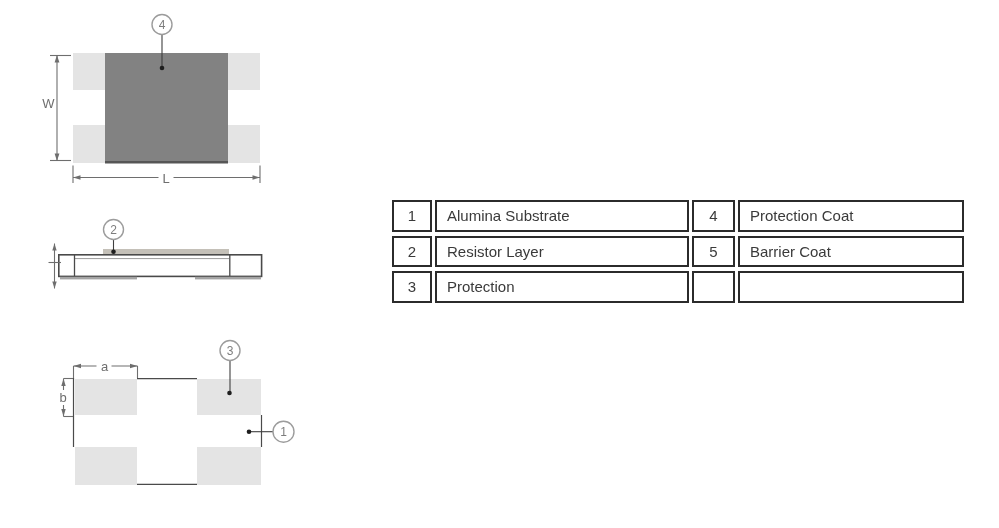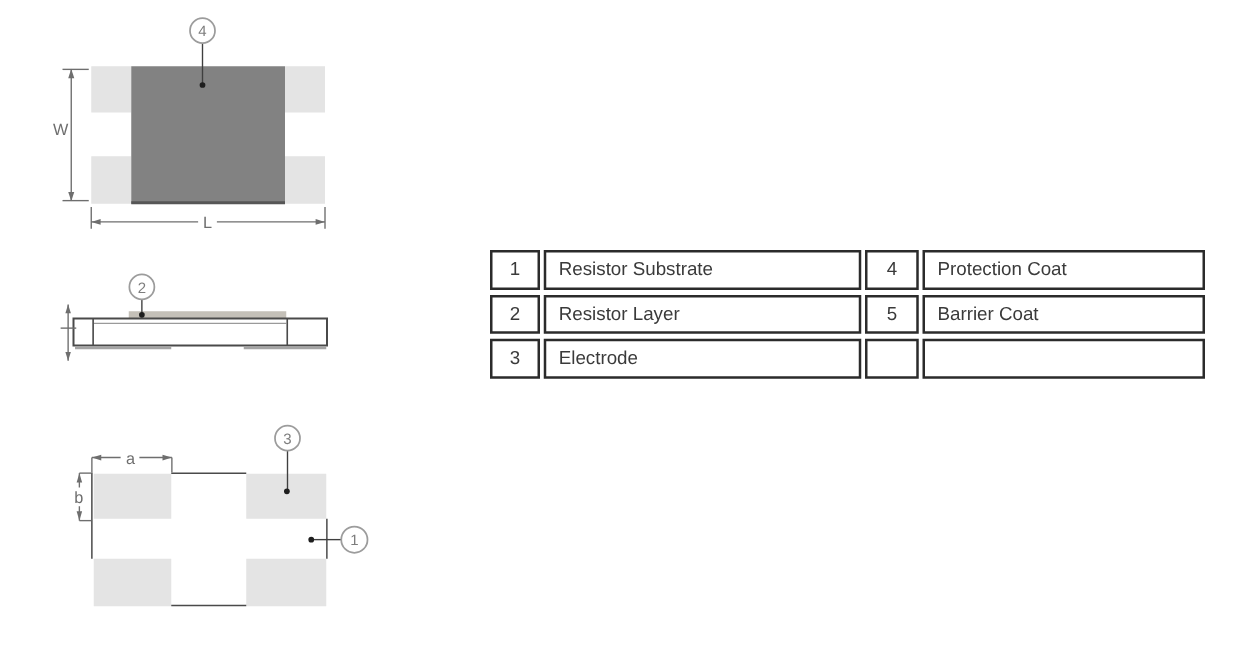--- a/index.html
+++ b/index.html
@@ -150,28 +150,28 @@
 
       <line x1="273" y1="431.7" x2="250" y2="431.7" stroke="#3f3f3f" stroke-width="1.1"></line>
       <circle cx="283.5" cy="431.7" r="10.5" fill="#ffffff" stroke="#9c9c9c" stroke-width="1.4"></circle>
       <text x="283.5" y="432.4" text-anchor="middle" dominant-baseline="central" class="callout-num">1</text>
       <circle cx="249" cy="431.7" r="2.3" fill="#1e1e1e"></circle>
     </g>
   </svg>
 
   <div class="legend">
     <div class="cell num">1</div>
-    <div class="cell label">Resistor Substrate</div>
+    <div class="cell label">Alumina Substrate</div>
     <div class="cell num">4</div>
     <div class="cell label">Protection Coat</div>
 
     <div class="cell num">2</div>
     <div class="cell label">Resistor Layer</div>
     <div class="cell num">5</div>
     <div class="cell label">Barrier Coat</div>
 
     <div class="cell num">3</div>
-    <div class="cell label">Electrode</div>
+    <div class="cell label">Protection</div>
     <div class="cell num"></div>
     <div class="cell label"></div>
   </div>
 
 </div>
 
 </body></html>

